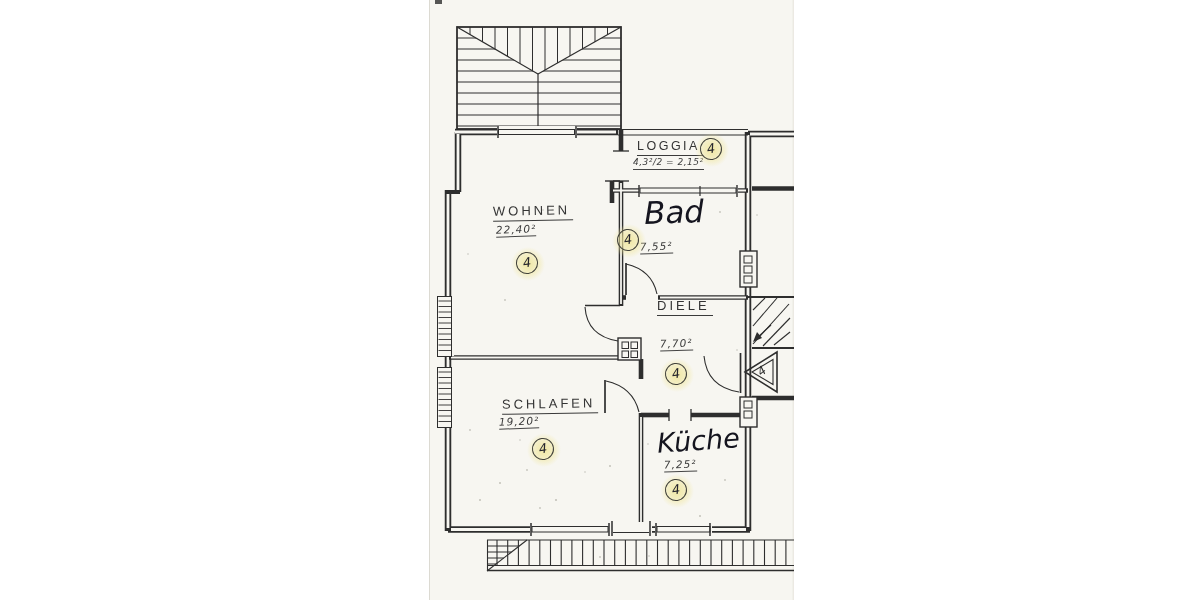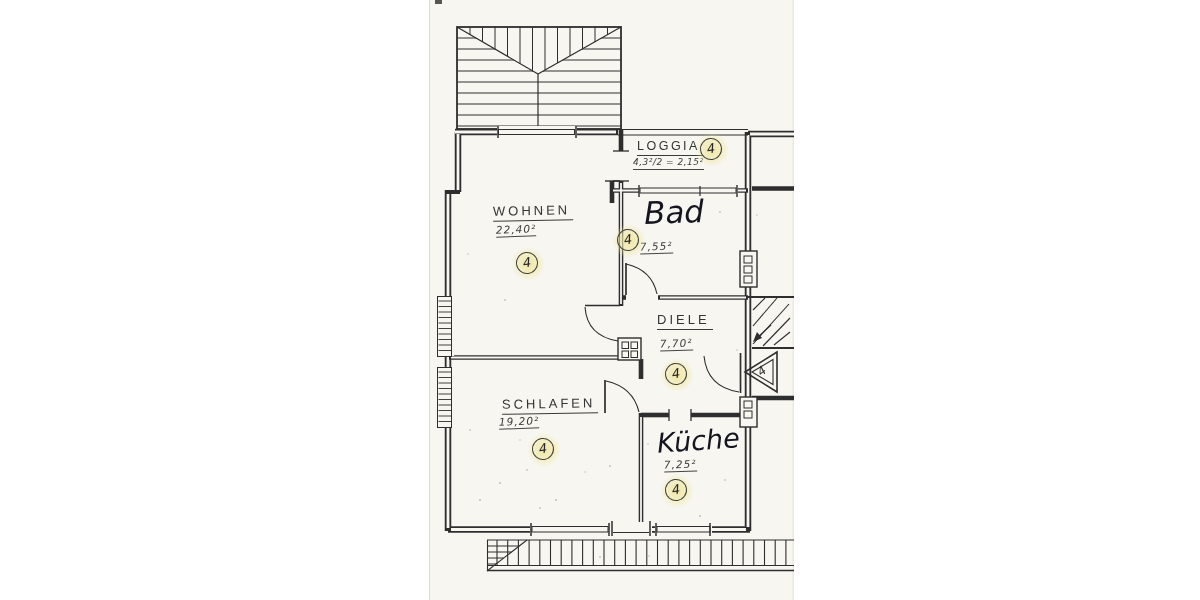--- a/index.html
+++ b/index.html
@@ -339,21 +339,21 @@
   <div class="badge" style="left:266px;top:133px;">
     <div class="circ">4</div>
   </div>
 
   <div class="hand" style="left:215px;top:197px;font-size:31px;transform:rotate(-2deg);">Bad</div>
   <div class="rdim" style="left:211px;top:241px;transform:rotate(-2deg);">7,55²</div>
   <div class="badge" style="left:183px;top:224px;">
     <div class="circ">4</div>
   </div>
 
-  <div class="rname" style="left:228px;top:313px;">DIELE</div>
+  <div class="rname" style="left:228px;top:299px;">DIELE</div>
   <div class="rdim" style="left:231px;top:338px;transform:rotate(-2deg);">7,70²</div>
   <div class="badge" style="left:231px;top:358px;">
     <div class="circ">4</div>
   </div>
 
   <div class="rname" style="left:73px;top:397px;transform:rotate(-1deg);">SCHLAFEN</div>
   <div class="rdim" style="left:70px;top:416px;transform:rotate(-2deg);">19,20²</div>
   <div class="badge" style="left:98px;top:433px;">
     <div class="circ">4</div>
   </div>

